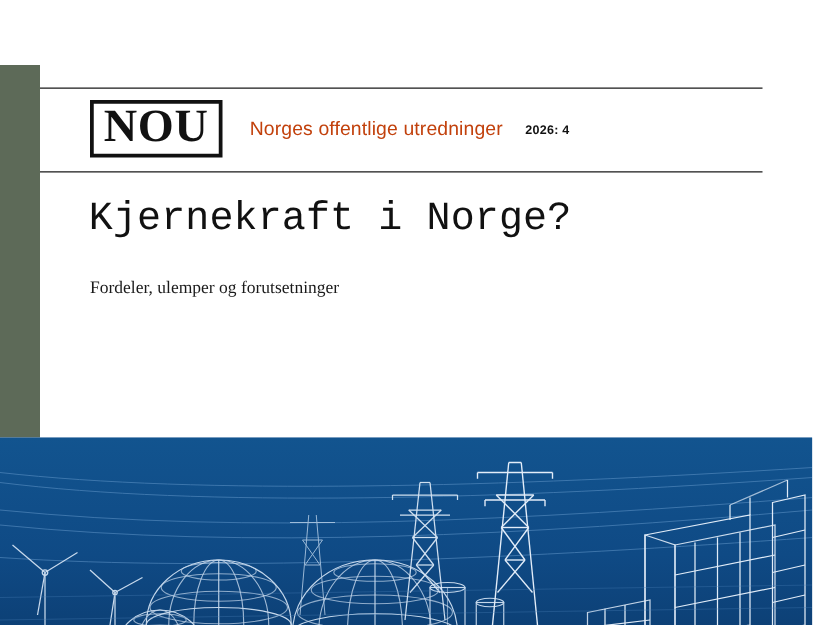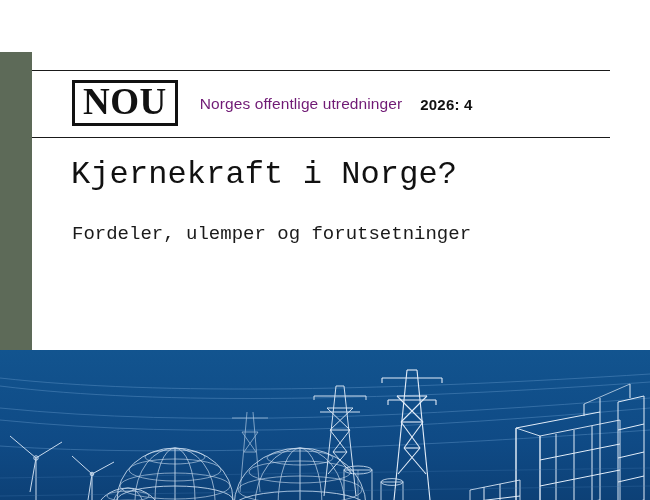--- a/index.html
+++ b/index.html
@@ -81,27 +81,27 @@
     line-height: 0.98;
     letter-spacing: 0.5px;
     color: #111111;
     position: relative;
     top: -1px;
   }
   .masthead-label {
     margin-left: 22px;
     font-family: "Liberation Sans", sans-serif;
     font-size: 15.5px;
-    color: #701a75;
+    color: #c2410c;
     letter-spacing: 0.1px;
   }
   .masthead-number {
     margin-left: 18px;
     font-family: "Liberation Sans", sans-serif;
-    font-size: 15px;
+    font-size: 10px;
     font-weight: 700;
     color: #111111;
     letter-spacing: 0.2px;
   }
 
   
   .main-title {
     position: absolute;
     left: 71px;
     top: 136px;
@@ -109,22 +109,22 @@
     font-family: Liberation Mono, monospace;
     font-size: 32px;
     color: #111111;
     letter-spacing: 0.1px;
   }
   .subtitle {
     position: absolute;
     left: 72px;
     top: 203px;
     width: 520px;
-    font-family: Liberation Mono, monospace;
-    font-size: 19px;
+    font-family: Liberation Serif, serif;
+    font-size: 14px;
     color: #1a1a1a;
   }
 
   
   .illustration {
     position: absolute;
     left: 0;
     top: 330px;
     width: 650px;
     height: 170px;

